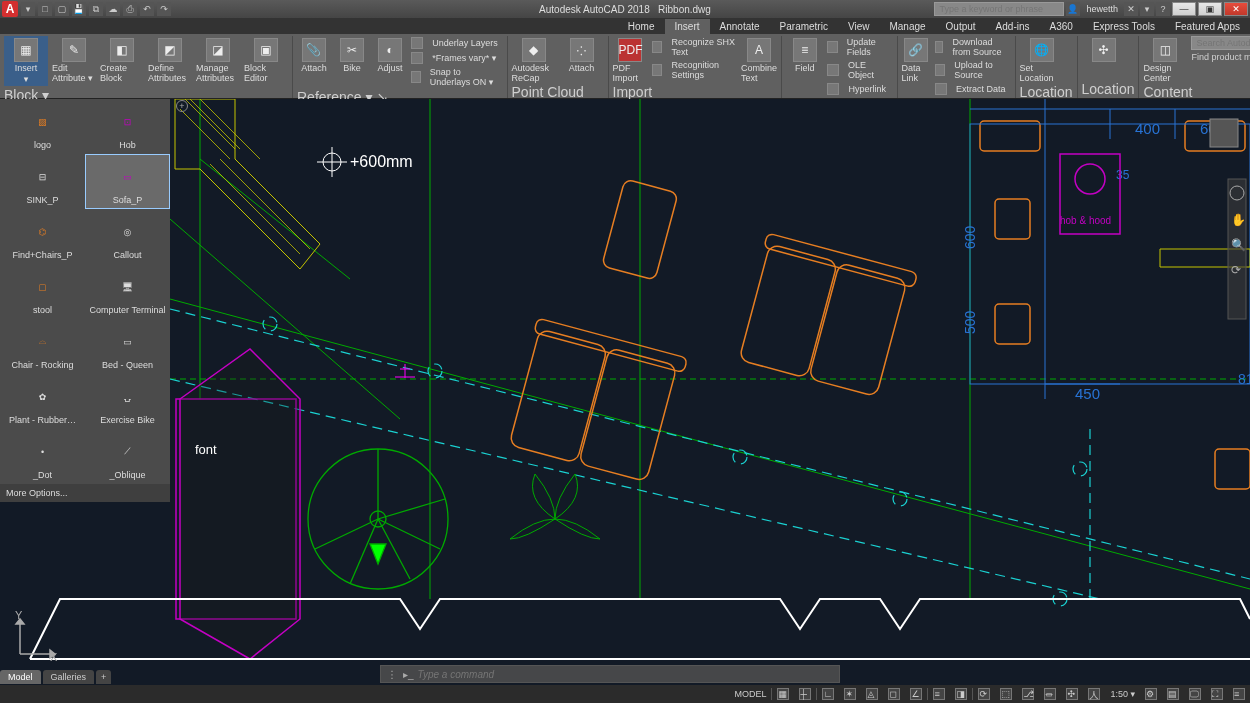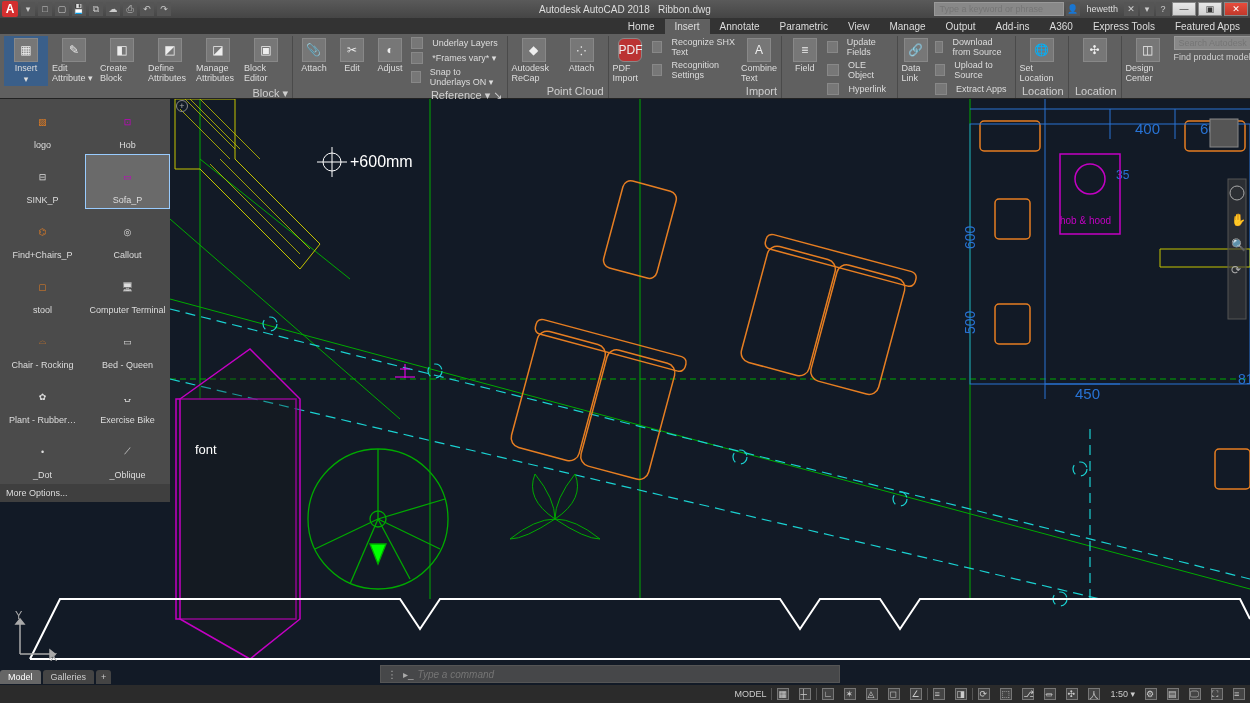--- a/index.html
+++ b/index.html
@@ -18,21 +18,21 @@
 
   
   .menubar { height:16px; background:#333; display:flex; align-items:flex-end; padding-left:28px;justify-content:flex-end; }
   .tab { font-size:10px; color:#ddd; padding:2px 10px 2px; cursor:pointer; }
   .tab.active { background:#606060; }
 
   
   .ribbon { height:65px; background:#606060; display:flex; padding:2px 0 0 0; color:#ddd; font-size:9px; border-bottom:1px solid #222;}
   .panel { display:flex; flex-direction:column; padding:0 4px; border-right:1px solid #4a4a4a; }
   .panel-body { flex:1; display:flex; gap:4px; align-items:flex-start; }
-  .panel-title { text-align:right; font-size:11px; color:#cfcfcf; padding:1px 0;}
+  .panel-title { text-align:left; font-size:14px; color:#cfcfcf; padding:1px 0;}
   .big-btn { width:44px; display:flex; flex-direction:column; align-items:center; gap:1px; cursor:pointer; padding-top:2px;}
   .big-btn .ic { width:24px; height:24px; background:#777; border:1px solid #888; display:flex; align-items:center; justify-content:center; font-size:12px; color:#eee;}
   .big-btn.accent { background:#3a5f8a; padding:2px 2px; }
   .mini-btn { display:flex; align-items:center; gap:9px; font-size:9px; cursor:pointer; padding:1px 0;}
   .mini-btn .mi { width:12px;height:12px;background:#777;border:1px solid #888; }
   .col { display:flex; flex-direction:column; gap:1px; }
   .seek-input { width:170px; height:14px; background:#888; border:1px solid #999; font-size:9px; color:#eee; padding:0 4px;}
 
   
   .gallery { position:absolute; left:0; top:99px; width:170px; background:#4b4b4b; color:#ddd; font-size:9px; z-index:5; }
@@ -144,21 +144,21 @@
   </div>
 
   <div class="panel">
     <div class="panel-body">
       <div class="big-btn">
           <div class="ic">📎</div>
           <span>Attach</span>
         </div>
       <div class="big-btn">
           <div class="ic">✂</div>
-          <span>Edit</span>
+          <span>Bike</span>
         </div>
       <div class="big-btn">
           <div class="ic">◐</div>
           <span>Adjust</span>
         </div>
       <div class="col">
         <div class="mini-btn">
             <div class="mi"></div>
             <span>Underlay Layers</span>
           </div>
@@ -185,21 +185,21 @@
           <div class="ic">⁘</div>
           <span>Attach</span>
         </div>
     </div>
     <div class="panel-title">Point Cloud</div>
   </div>
 
   <div class="panel">
     <div class="panel-body">
       <div class="big-btn">
-          <div class="ic" style="background:#b33;border-radius:6px;">PDF</div>
+          <div class="ic" style="background:#b33;">PDF</div>
           <span>PDF Import</span>
         </div>
       <div class="col">
         <div class="mini-btn">
             <div class="mi"></div>
             <span>Recognize SHX Text</span>
           </div>
         <div class="mini-btn">
             <div class="mi"></div>
             <span>Recognition Settings</span>
@@ -247,21 +247,21 @@
         <div class="mini-btn">
             <div class="mi"></div>
             <span>Download from Source</span>
           </div>
         <div class="mini-btn">
             <div class="mi"></div>
             <span>Upload to Source</span>
           </div>
         <div class="mini-btn">
             <div class="mi"></div>
-            <span>Extract  Apps</span>
+            <span>Extract  Data</span>
           </div>
       </div>
     </div>
     <div class="panel-title">Linking &amp; Extraction</div>
   </div>
 
   <div class="panel">
     <div class="panel-body">
       <div class="big-btn">
           <div class="ic">🌐</div>

